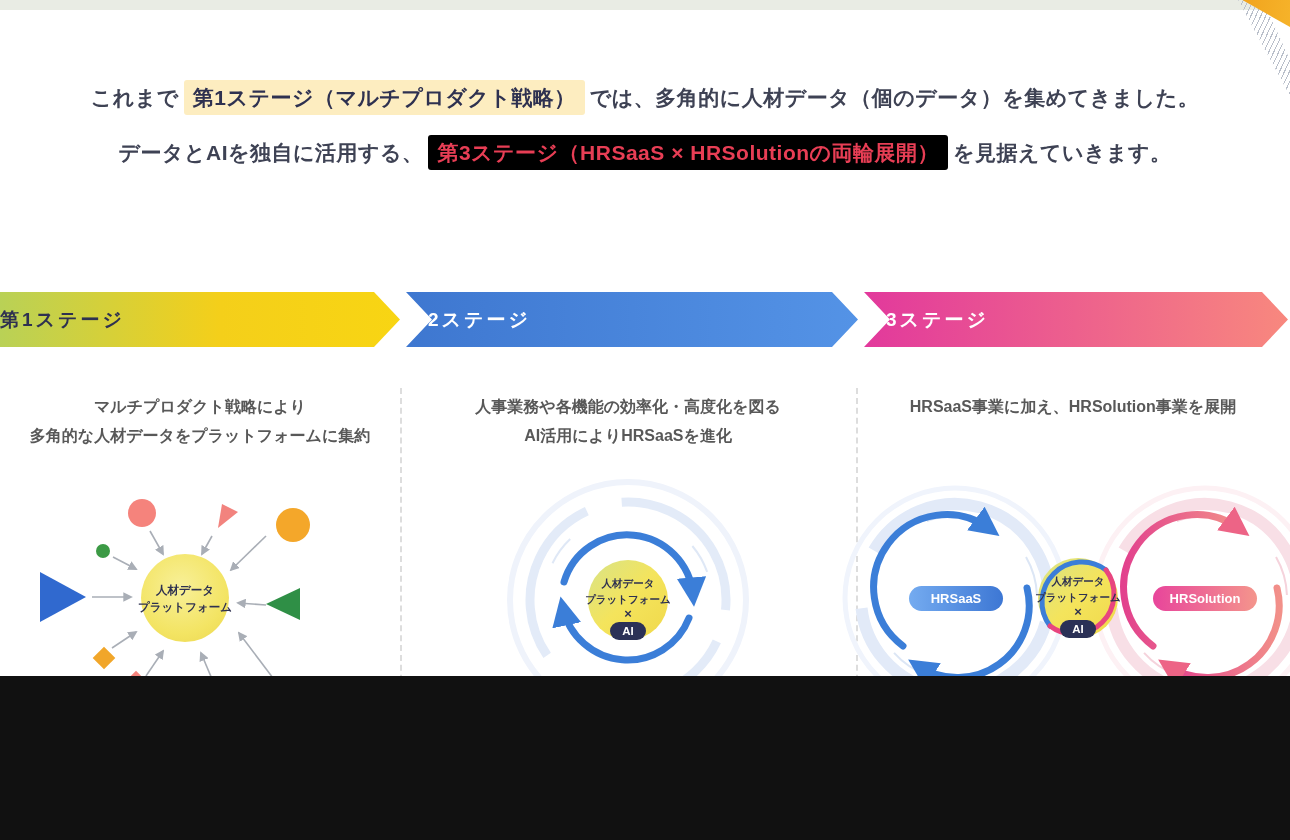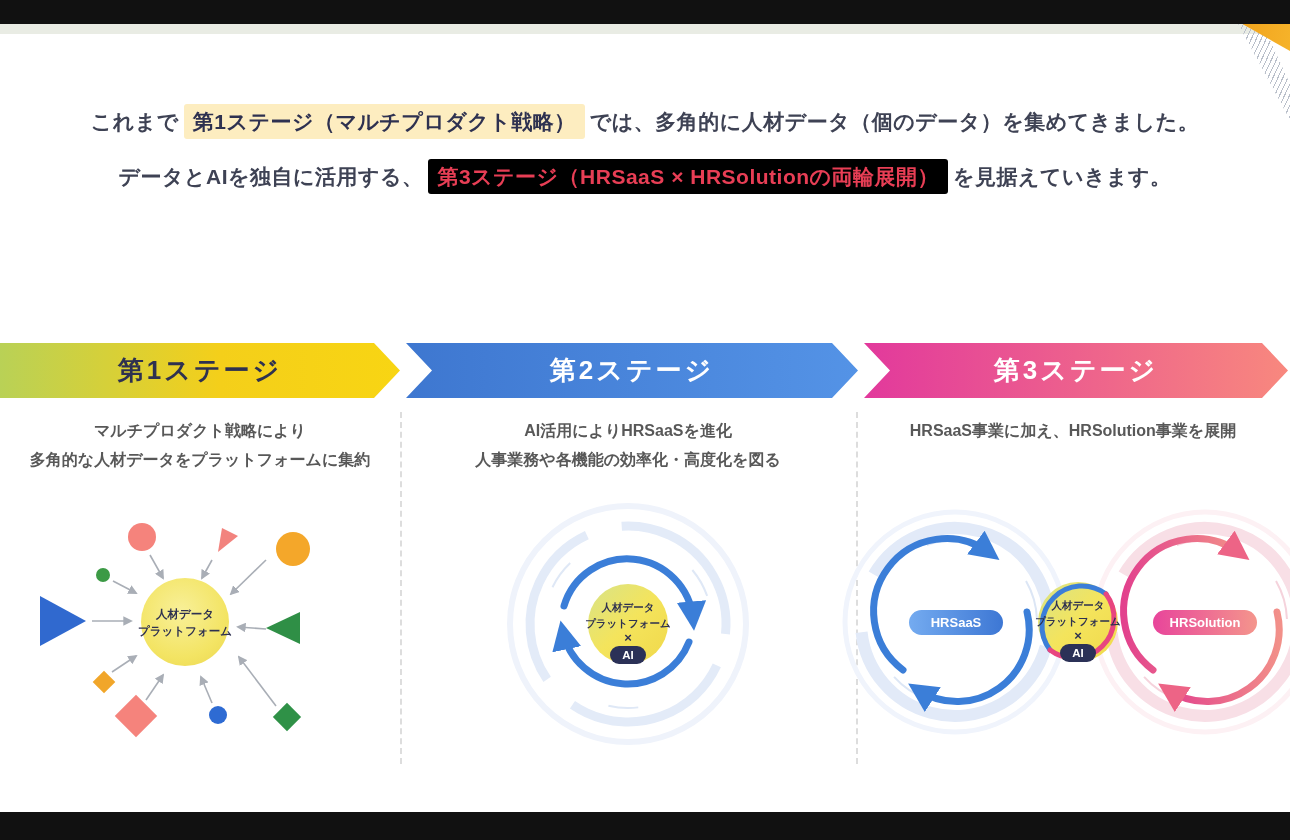--- a/index.html
+++ b/index.html
@@ -1,18 +1,18 @@
 <!DOCTYPE html>
 <html><head>
 <meta charset="utf-8">
 <style>
   * { margin:0; padding:0; box-sizing:border-box; }
   html,body { width:1290px; height:840px; background:#111; }
   body { font-family:"Liberation Sans","DejaVu Sans",sans-serif; }
-  .slide { position:relative; width:1290px; height:788px; background:#ffffff; overflow:hidden;margin-top:24px; }
+  .slide { position:relative; width:1290px; height:676px; background:#ffffff; overflow:hidden; }
 
   
   .strip-top { position:absolute; top:0; left:0; width:100%; height:10px; background:#e9ece4; }
   .strip-bottom { position:absolute; top:810px; left:0; width:100%; height:13px; background:#eaede8; }
   .bar-black { position:absolute; top:823px; left:0; width:100%; height:17px; background:#000; }
   .deco-tr-stripes { position:absolute; top:0; right:0; width:72px; height:100px;
     background:repeating-linear-gradient(115deg,#b9bfca 0 1px,transparent 1px 4.5px);
     clip-path:polygon(28% 0, 62% 0, 100% 60%, 100% 96%); }
   .deco-tr-orange { position:absolute; top:0; right:0; width:56px; height:27px;
     background:linear-gradient(100deg,#f0a11b,#f6b32a);
@@ -25,22 +25,22 @@
 
   
   .intro { position:absolute; left:0; right:0; top:70px; text-align:center;
     font-size:21px; line-height:55px; color:#3e4254; font-weight:600; letter-spacing:.5px; }
   .hl { padding:6px 9px; border-radius:3px; margin:0 5px; font-weight:800; }
   .hl-1 { background:#fdedc0; color:#2e3150; }
   .hl-2 { background:#dbe7f9; color:#3d79d8; }
   .hl-3 { background:#000000; color:#e83e55; }
 
   
-  .banner { position:absolute; top:319px; height:55px; display:flex; align-items:center;
-    justify-content:center; font-size:26px; font-weight:800; letter-spacing:3px; }
+  .banner { position:absolute; top:292px; height:55px; display:flex; align-items:center;
+    font-size:19px; font-weight:800; letter-spacing:3px; }
   .banner-1 { left:0; width:400px; color:#2e3150;
     background:linear-gradient(90deg,#b9d156,#f4cf1a 55%,#f8d513);
     clip-path:polygon(0 0, calc(100% - 26px) 0, 100% 50%, calc(100% - 26px) 100%, 0 100%); }
   .banner-2 { left:406px; width:452px; color:#fff;
     background:linear-gradient(90deg,#3e77d0,#5493e6);
     clip-path:polygon(0 0, calc(100% - 26px) 0, 100% 50%, calc(100% - 26px) 100%, 0 100%, 26px 50%); }
   .banner-3 { left:864px; width:424px; color:#fff;
     background:linear-gradient(90deg,#e2399c,#f8887e);
     clip-path:polygon(0 0, calc(100% - 26px) 0, 100% 50%, calc(100% - 26px) 100%, 0 100%, 26px 50%); }
 
@@ -81,22 +81,22 @@
     </div>
   <div class="banner banner-3">
       <span>第3ステージ</span>
     </div>
 
   <div class="col-desc c1">
     <div>マルチプロダクト戦略により</div>
     <div>多角的な人材データをプラットフォームに集約</div>
   </div>
   <div class="col-desc c2">
+    <div>人事業務や各機能の効率化・高度化を図る</div>
     <div>AI活用によりHRSaaSを進化</div>
-    <div>人事業務や各機能の効率化・高度化を図る</div>
   </div>
   <div class="col-desc c3">
     <div>HRSaaS事業に加え、HRSolution事業を展開</div>
   </div>
 
   <div class="divider d1"></div>
   <div class="divider d2"></div>
 
   <svg class="diagram-svg" width="1290" height="320" viewBox="0 0 1290 320">
     <defs>

